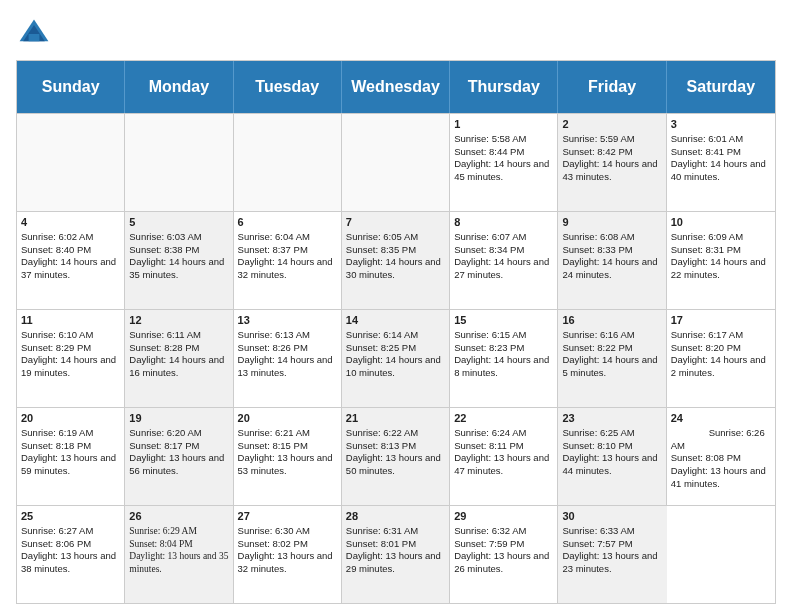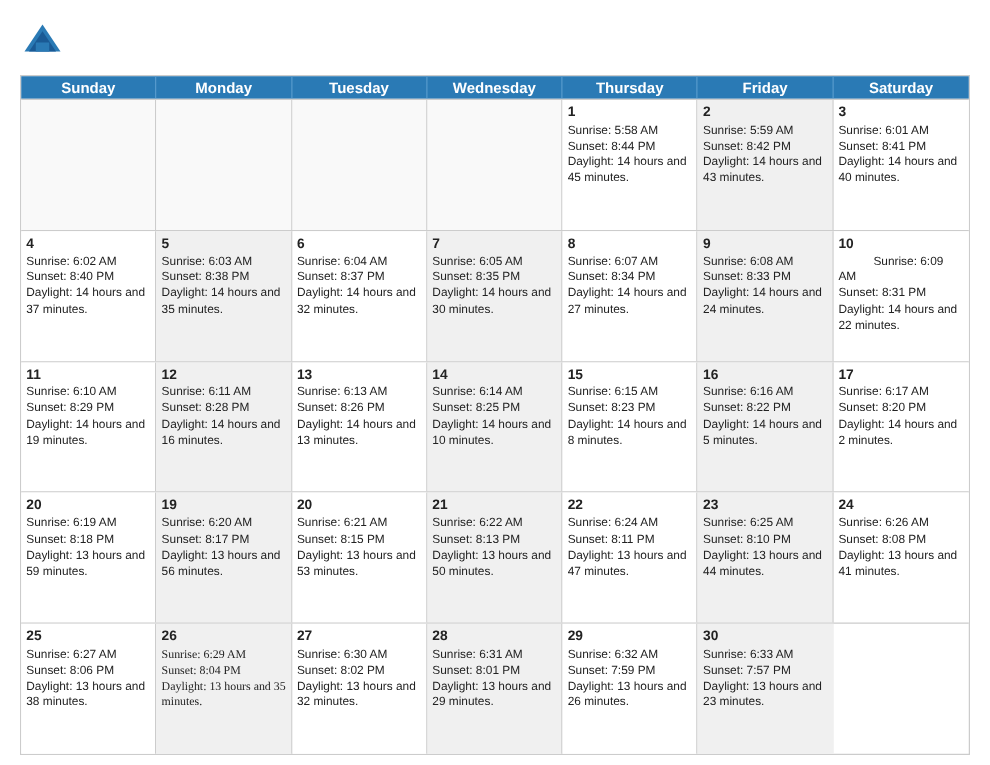--- a/index.html
+++ b/index.html
@@ -52,24 +52,24 @@
       flex-direction: column;
       border: 1px solid #ccc;
     }
     .cal-header {
       display: grid;
       grid-template-columns: repeat(7, 1fr);
       background: #2a7ab5;
     }
     .cal-header-cell {
       color: #fff;
-      font-size: 12px;
+      font-size: 16px;
       font-weight: bold;
       text-align: center;
-      padding: 2px 2px;
+      padding: 17px 2px;
       border-right: 1px solid #5599cc;
     }
     .cal-header-cell:last-child { border-right: none; }
     .cal-body {
       flex: 1;
       display: flex;
       flex-direction: column;
     }
     .cal-row {
       flex: 1;
@@ -156,21 +156,21 @@
 Daylight: 14 hours and 32 minutes.</span></div>
           <div class="cal-cell shaded"><span class="day-num">7</span><span style="white-space: pre-line;">Sunrise: 6:05 AM
 Sunset: 8:35 PM
 Daylight: 14 hours and 30 minutes.</span></div>
           <div class="cal-cell"><span class="day-num">8</span><span style="white-space: pre-line;">Sunrise: 6:07 AM
 Sunset: 8:34 PM
 Daylight: 14 hours and 27 minutes.</span></div>
           <div class="cal-cell shaded"><span class="day-num">9</span><span style="white-space: pre-line;">Sunrise: 6:08 AM
 Sunset: 8:33 PM
 Daylight: 14 hours and 24 minutes.</span></div>
-          <div class="cal-cell"><span class="day-num">10</span><span style="white-space: pre-line; margin-left: 28px;">Sunrise: 6:09 AM
+          <div class="cal-cell"><span class="day-num">10</span><span style="white-space: pre-line;">Sunrise: 6:09 AM
 Sunset: 8:31 PM
 Daylight: 14 hours and 22 minutes.</span></div>
         </div>
         <div class="cal-row">
           <div class="cal-cell"><span class="day-num">11</span><span style="white-space: pre-line;">Sunrise: 6:10 AM
 Sunset: 8:29 PM
 Daylight: 14 hours and 19 minutes.</span></div>
           <div class="cal-cell shaded"><span class="day-num">12</span><span style="white-space: pre-line;">Sunrise: 6:11 AM
 Sunset: 8:28 PM
 Daylight: 14 hours and 16 minutes.</span></div>
@@ -202,21 +202,21 @@
 Daylight: 13 hours and 53 minutes.</span></div>
           <div class="cal-cell shaded"><span class="day-num">21</span><span style="white-space: pre-line;">Sunrise: 6:22 AM
 Sunset: 8:13 PM
 Daylight: 13 hours and 50 minutes.</span></div>
           <div class="cal-cell"><span class="day-num">22</span><span style="white-space: pre-line;">Sunrise: 6:24 AM
 Sunset: 8:11 PM
 Daylight: 13 hours and 47 minutes.</span></div>
           <div class="cal-cell shaded"><span class="day-num">23</span><span style="white-space: pre-line; margin-top: 47px;">Sunrise: 6:25 AM
 Sunset: 8:10 PM
 Daylight: 13 hours and 44 minutes.</span></div>
-          <div class="cal-cell"><span class="day-num">24</span><span style="white-space: pre-line;">Sunrise: 6:26 AM
+          <div class="cal-cell"><span class="day-num">24</span><span style="white-space: pre-line; margin-left: 38px;">Sunrise: 6:26 AM
 Sunset: 8:08 PM
 Daylight: 13 hours and 41 minutes.</span></div>
         </div>
         <div class="cal-row">
           <div class="cal-cell"><span class="day-num">25</span><span style="white-space: pre-line;">Sunrise: 6:27 AM
 Sunset: 8:06 PM
 Daylight: 13 hours and 38 minutes.</span></div>
           <div class="cal-cell shaded"><span class="day-num">26</span><span style="white-space: pre-line; font-family: Liberation Serif, serif;">Sunrise: 6:29 AM
 Sunset: 8:04 PM
 Daylight: 13 hours and 35 minutes.</span></div>

